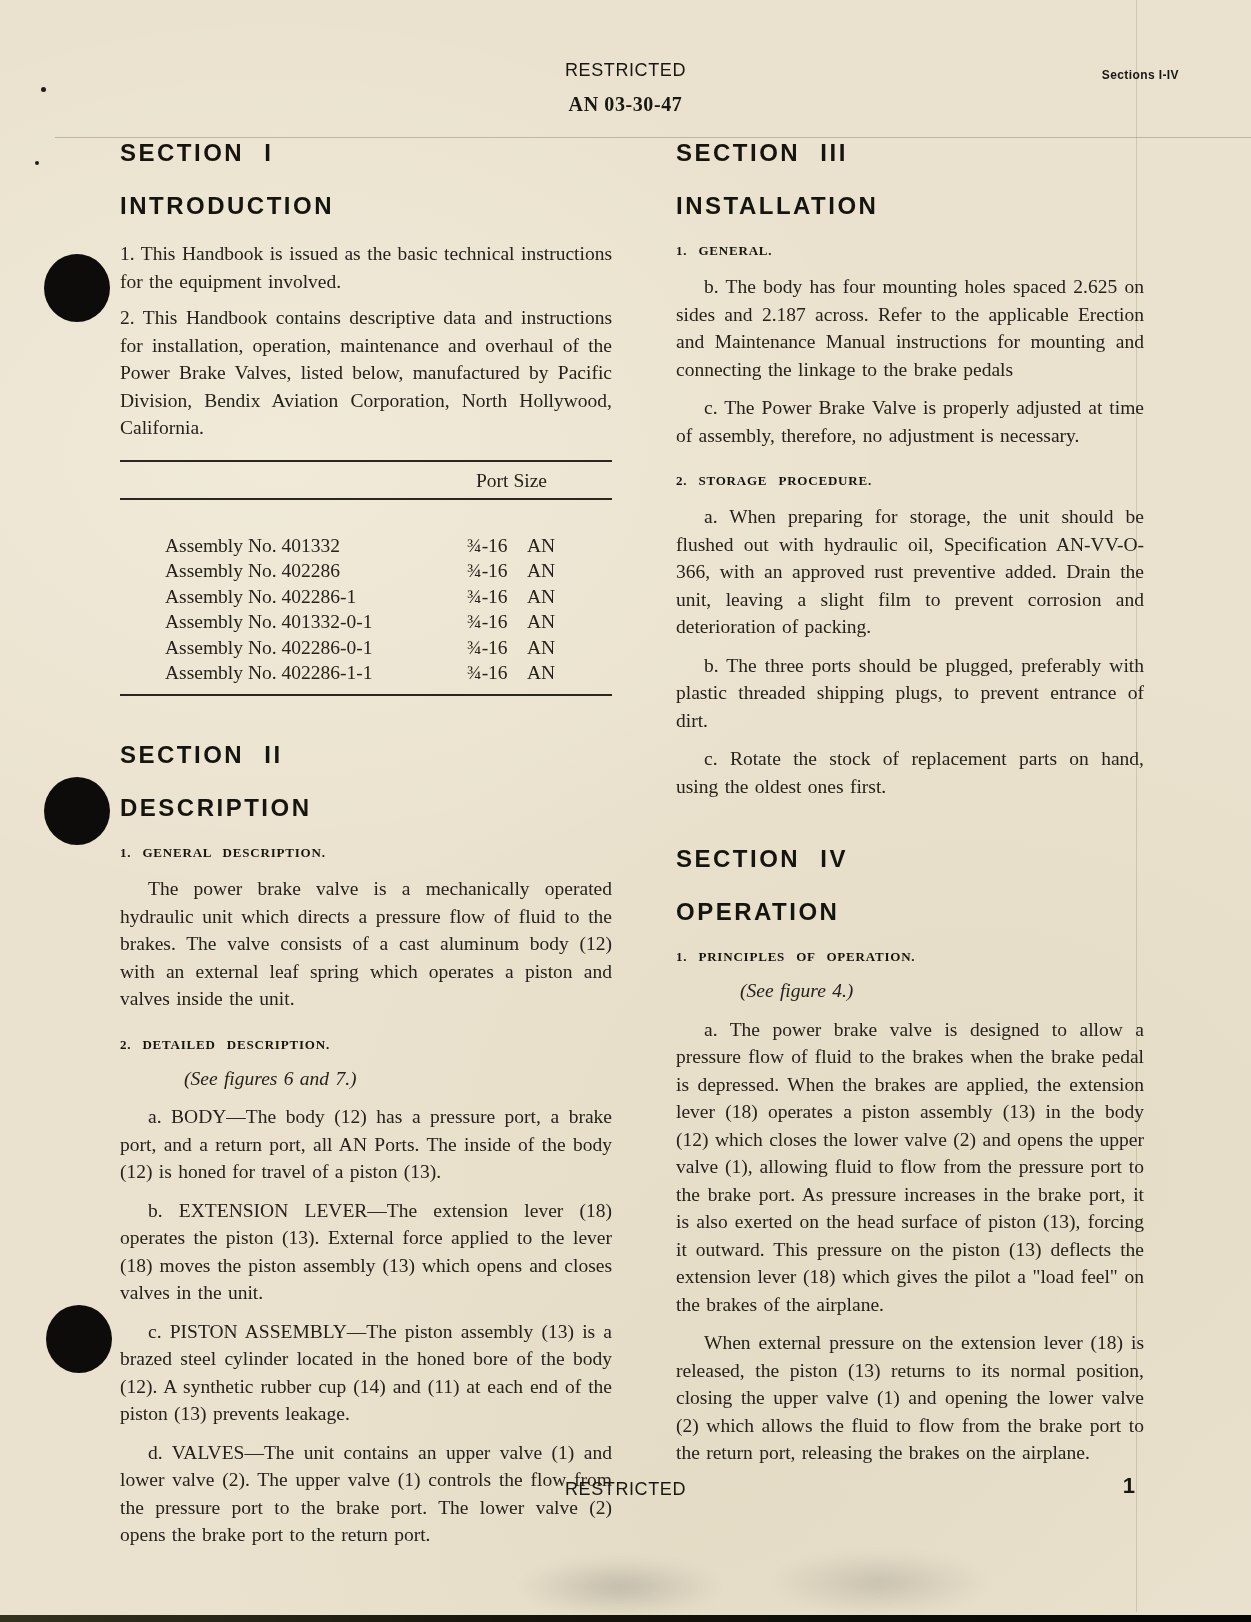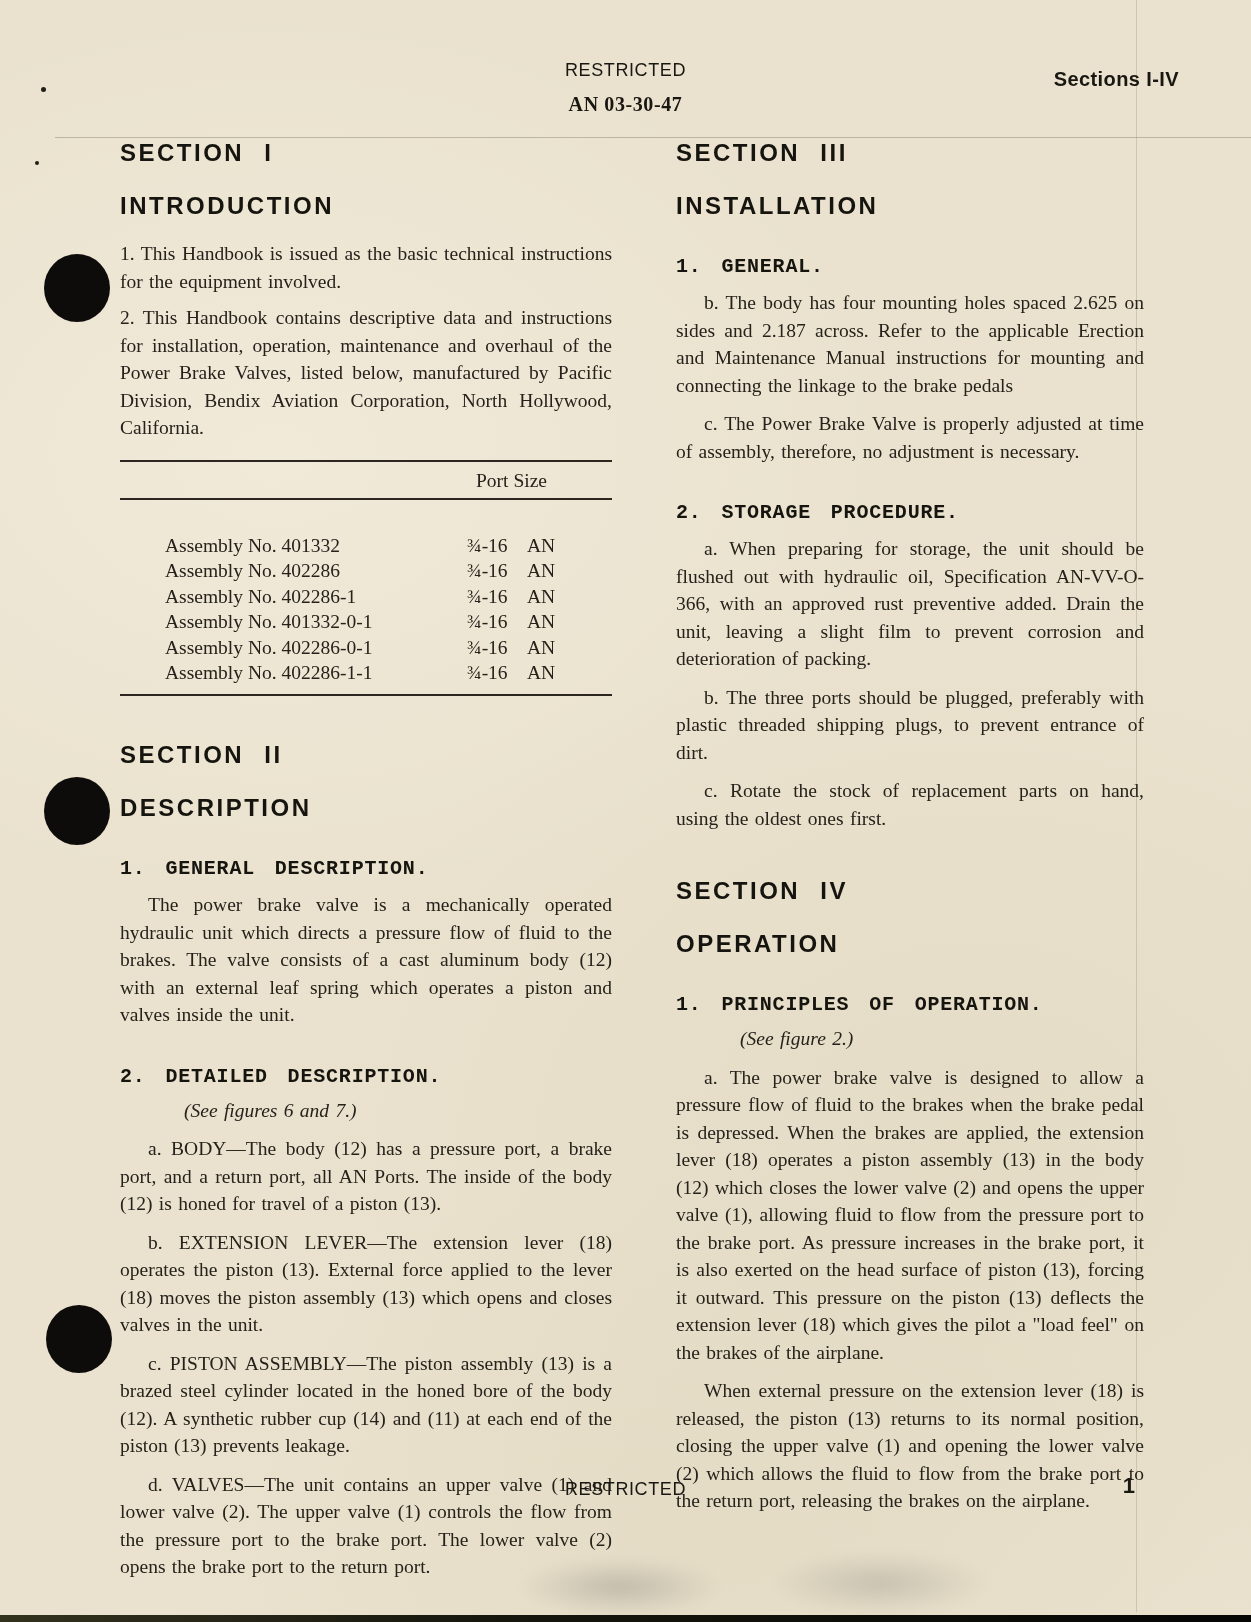--- a/index.html
+++ b/index.html
@@ -25,21 +25,21 @@
   .hdr-restricted { top:60px; }
   .hdr-number {
     position:absolute; top:93px; left:0; width:100%;
     text-align:center;
     font-family:Liberation Serif, serif; font-weight:bold;
     font-size:20px; letter-spacing:0.6px; color:#191712;
   }
   .sections-label {
     position:absolute; top:68px; right:72px;
     font-family:"Liberation Sans", sans-serif; font-weight:bold;
-    font-size:20px; letter-spacing:0.4px; color:#191712;
+    font-size:12px; letter-spacing:0.4px; color:#191712;
   }
   .ftr-restricted { top:1479px; }
   .page-number {
     position:absolute; top:1473px; right:116px;
     font-family:"Liberation Sans", sans-serif; font-weight:bold;
     font-size:22px; color:#191712;
   }
   
   .col { position:absolute; top:140px; }
   .col-left  { left:120px; width:492px; }
@@ -48,24 +48,24 @@
   .section-title, .section-sub {
     font-family:"Liberation Sans", sans-serif; font-weight:bold;
     font-size:24px; line-height:26px;
     letter-spacing:2.5px; word-spacing:11px;
     text-align:left; color:#16140f;
   }
   .section-sub { margin-top:27px; }
   .mt-section { margin-top:46px; }
 
   .h3 {
-    font-family:Liberation Mono, monospace; font-weight:bold;
-    font-size:20px; line-height:23px;
+    font-family:Liberation Serif, serif; font-weight:bold;
+    font-size:13px; line-height:23px;
     letter-spacing:0.8px; word-spacing:7px;
-    color:#16140f; margin-top:36px;
+    color:#16140f; margin-top:20px;
   }
   .col p {
     margin:11px 0 0 0;
     font-size:19.5px; line-height:27.5px;
     text-align:justify; text-indent:28px;
     word-spacing:1.5px;
   }
   .col p.flush { text-indent:0; }
   .see-note {
     font-style:italic; text-align:left !important;
@@ -212,21 +212,21 @@
 
     <div class="h3">2. STORAGE PROCEDURE.</div>
     <p>a. When preparing for storage, the unit should be flushed out with hydraulic oil, Specification AN-VV-O-366, with an approved rust preventive added. Drain the unit, leaving a slight film to prevent corrosion and deterioration of packing.</p>
     <p>b. The three ports should be plugged, preferably with plastic threaded shipping plugs, to prevent entrance of dirt.</p>
     <p>c. Rotate the stock of replacement parts on hand, using the oldest ones first.</p>
 
     <div class="section-title mt-section">SECTION IV</div>
     <div class="section-sub">OPERATION</div>
 
     <div class="h3">1. PRINCIPLES OF OPERATION.</div>
-    <p class="see-note">(See figure 2.)</p>
+    <p class="see-note">(See figure 4.)</p>
     <p>a. The power brake valve is designed to allow a pressure flow of fluid to the brakes when the brake pedal is depressed. When the brakes are applied, the extension lever (18) operates a piston assembly (13) in the body (12) which closes the lower valve (2) and opens the upper valve (1), allowing fluid to flow from the pressure port to the brake port. As pressure increases in the brake port, it is also exerted on the head surface of piston (13), forcing it outward. This pressure on the piston (13) deflects the extension lever (18) which gives the pilot a "load feel" on the brakes of the airplane.</p>
     <p>When external pressure on the extension lever (18) is released, the piston (13) returns to its normal position, closing the upper valve (1) and opening the lower valve (2) which allows the fluid to flow from the brake port to the return port, releasing the brakes on the airplane.</p>
   </div>
 
   <div class="ftr-restricted">RESTRICTED</div>
   <div class="page-number">1</div>
 
   <div class="smudge smudge-1"></div>
   <div class="smudge smudge-2"></div>
   <div class="bottom-edge"></div>

